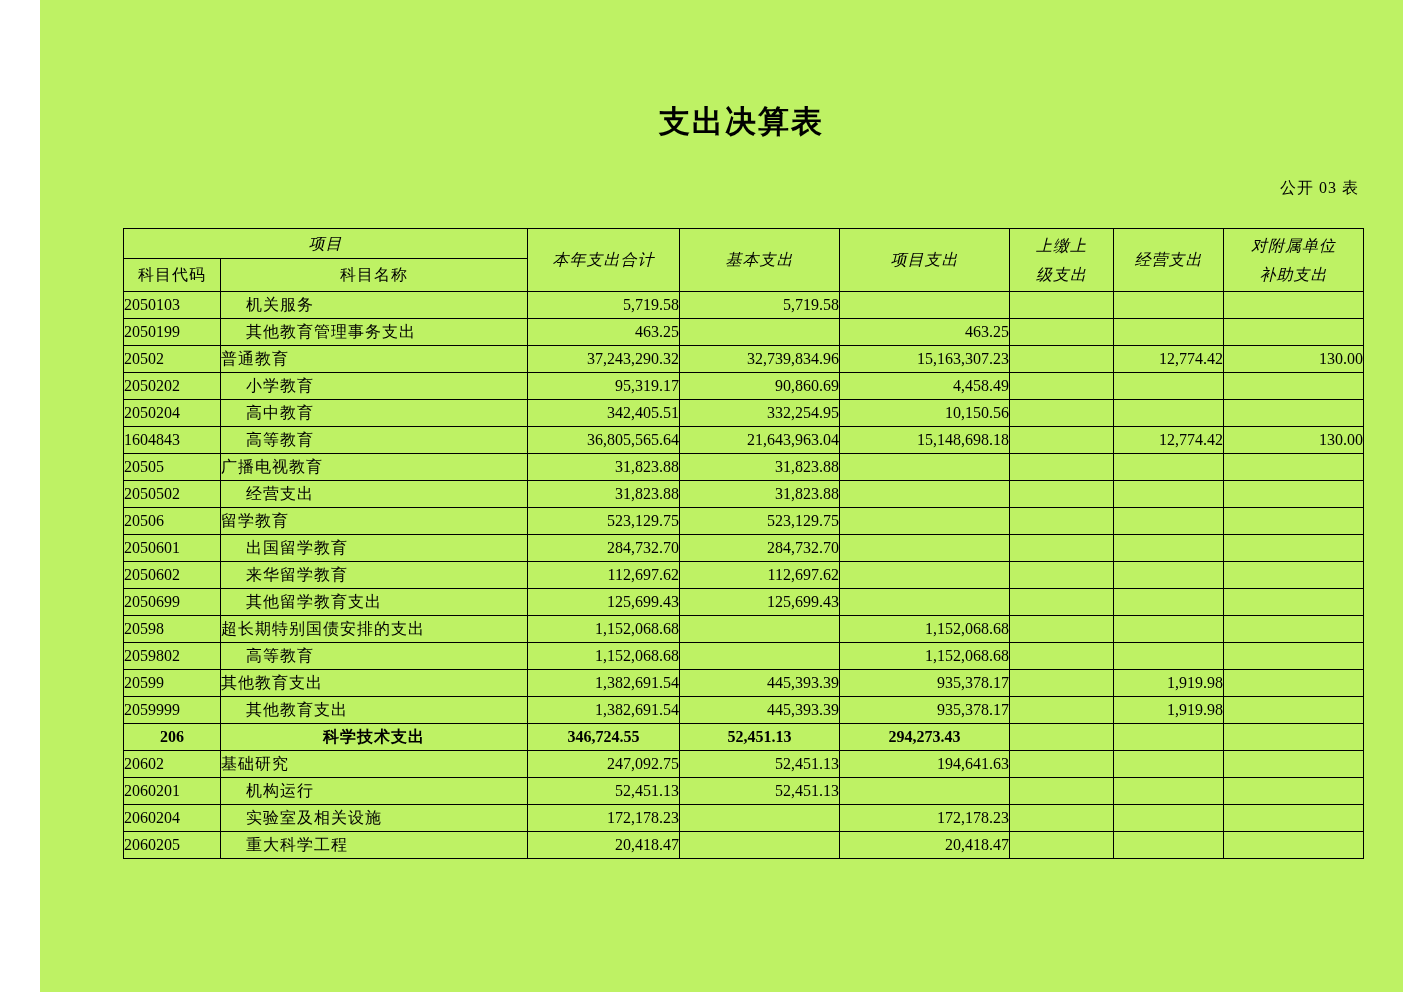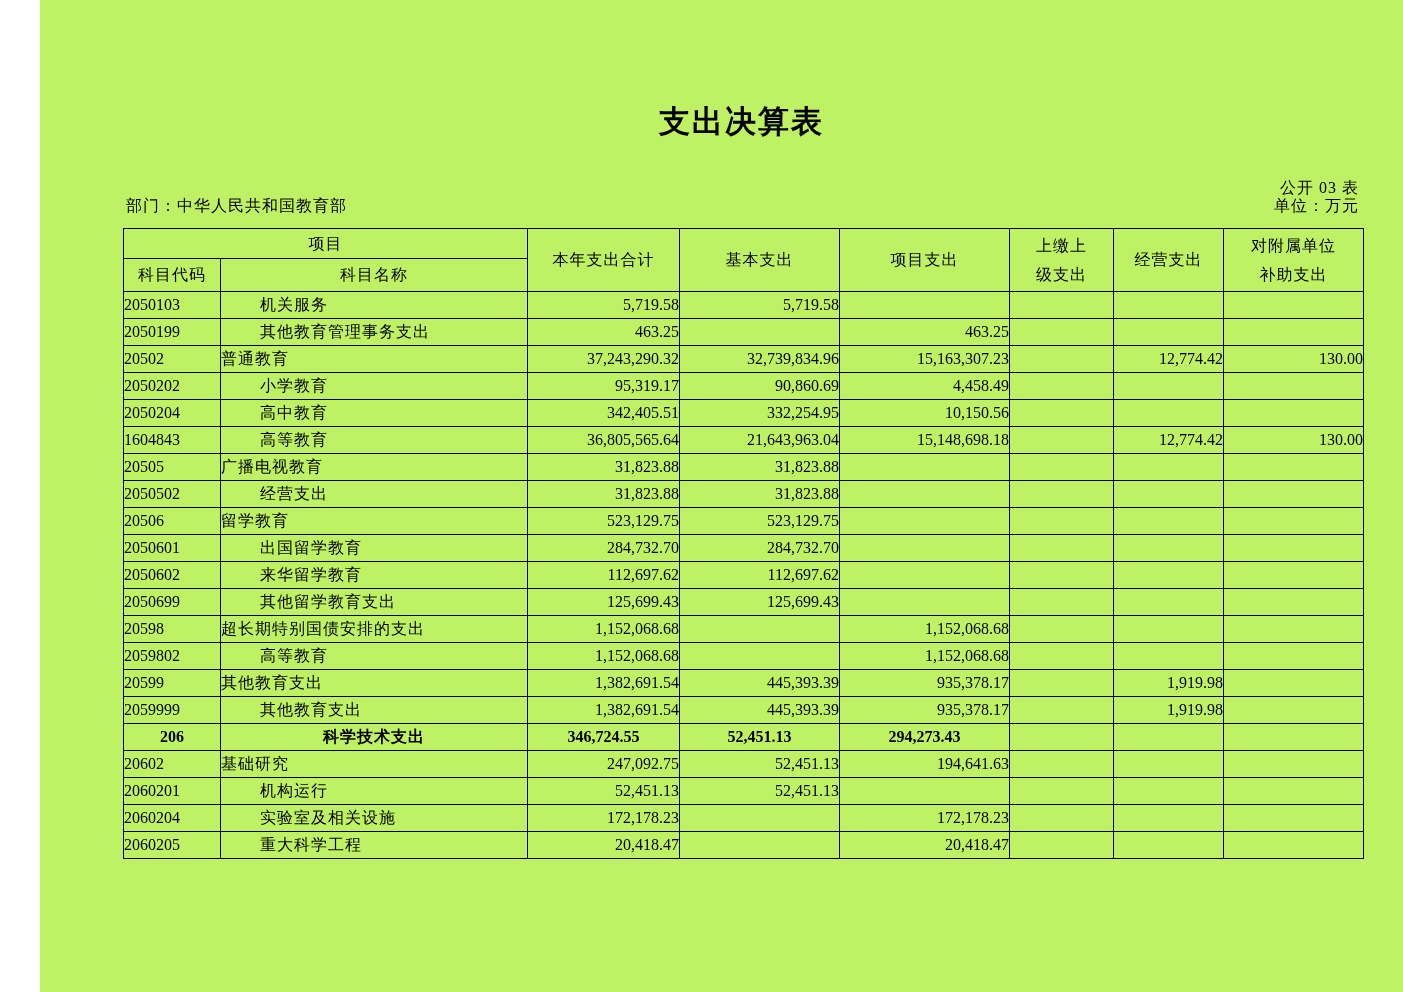--- a/index.html
+++ b/index.html
@@ -47,52 +47,48 @@
   }
   table.report th, table.report td {
     border: 1px solid #000;
     font-size: 16px;
     font-weight: normal;
     white-space: nowrap;
     overflow: hidden;
     vertical-align: middle;
     padding: 0;
   }
-  thead tr.hrow1 { height: 30px; }
+  thead tr.hrow1 { height: 30px; font-style: italic; }
   thead tr.hrow2 { height: 33px; }
   tbody tr { height: 27px; }
   th.hcell { text-align: center; letter-spacing: 1px; line-height: 28px; }
   th.hcell .hline { line-height: 29px; }
   td.code { text-align: left; padding-left: 7px; }
   td.name { text-align: left; padding-left: 8px; letter-spacing: 1px; }
-  td.name.ind { padding-left: 39px; }
+  td.name.ind { padding-left: 25px; }
   td.num { text-align: right; padding-right: 10px; }
   tr.bold td { font-weight: bold; text-align: center; }
   .page-number {
     position: absolute;
     top: 871px; left: 0; width: 100%;
     text-align: center;
     font-size: 14px;
     font-weight: bold;
     font-family: "Liberation Sans", "DejaVu Sans", sans-serif;
   }
 </style>
 </head>
 <body>
 
 <div class="page">
 
   <div class="doc-title">支出决算表</div>
 
   <div class="form-label">公开 03 表</div>
 
-  <div class="meta-row">
-    <span>部门：中华人民共和国教育部</span>
-    <span>单位：万元</span>
-  </div>
 
   <table class="report">
     <colgroup>
       <col style="width:97px">
       <col style="width:307px">
       <col style="width:152px">
       <col style="width:160px">
       <col style="width:170px">
       <col style="width:104px">
       <col style="width:110px">

